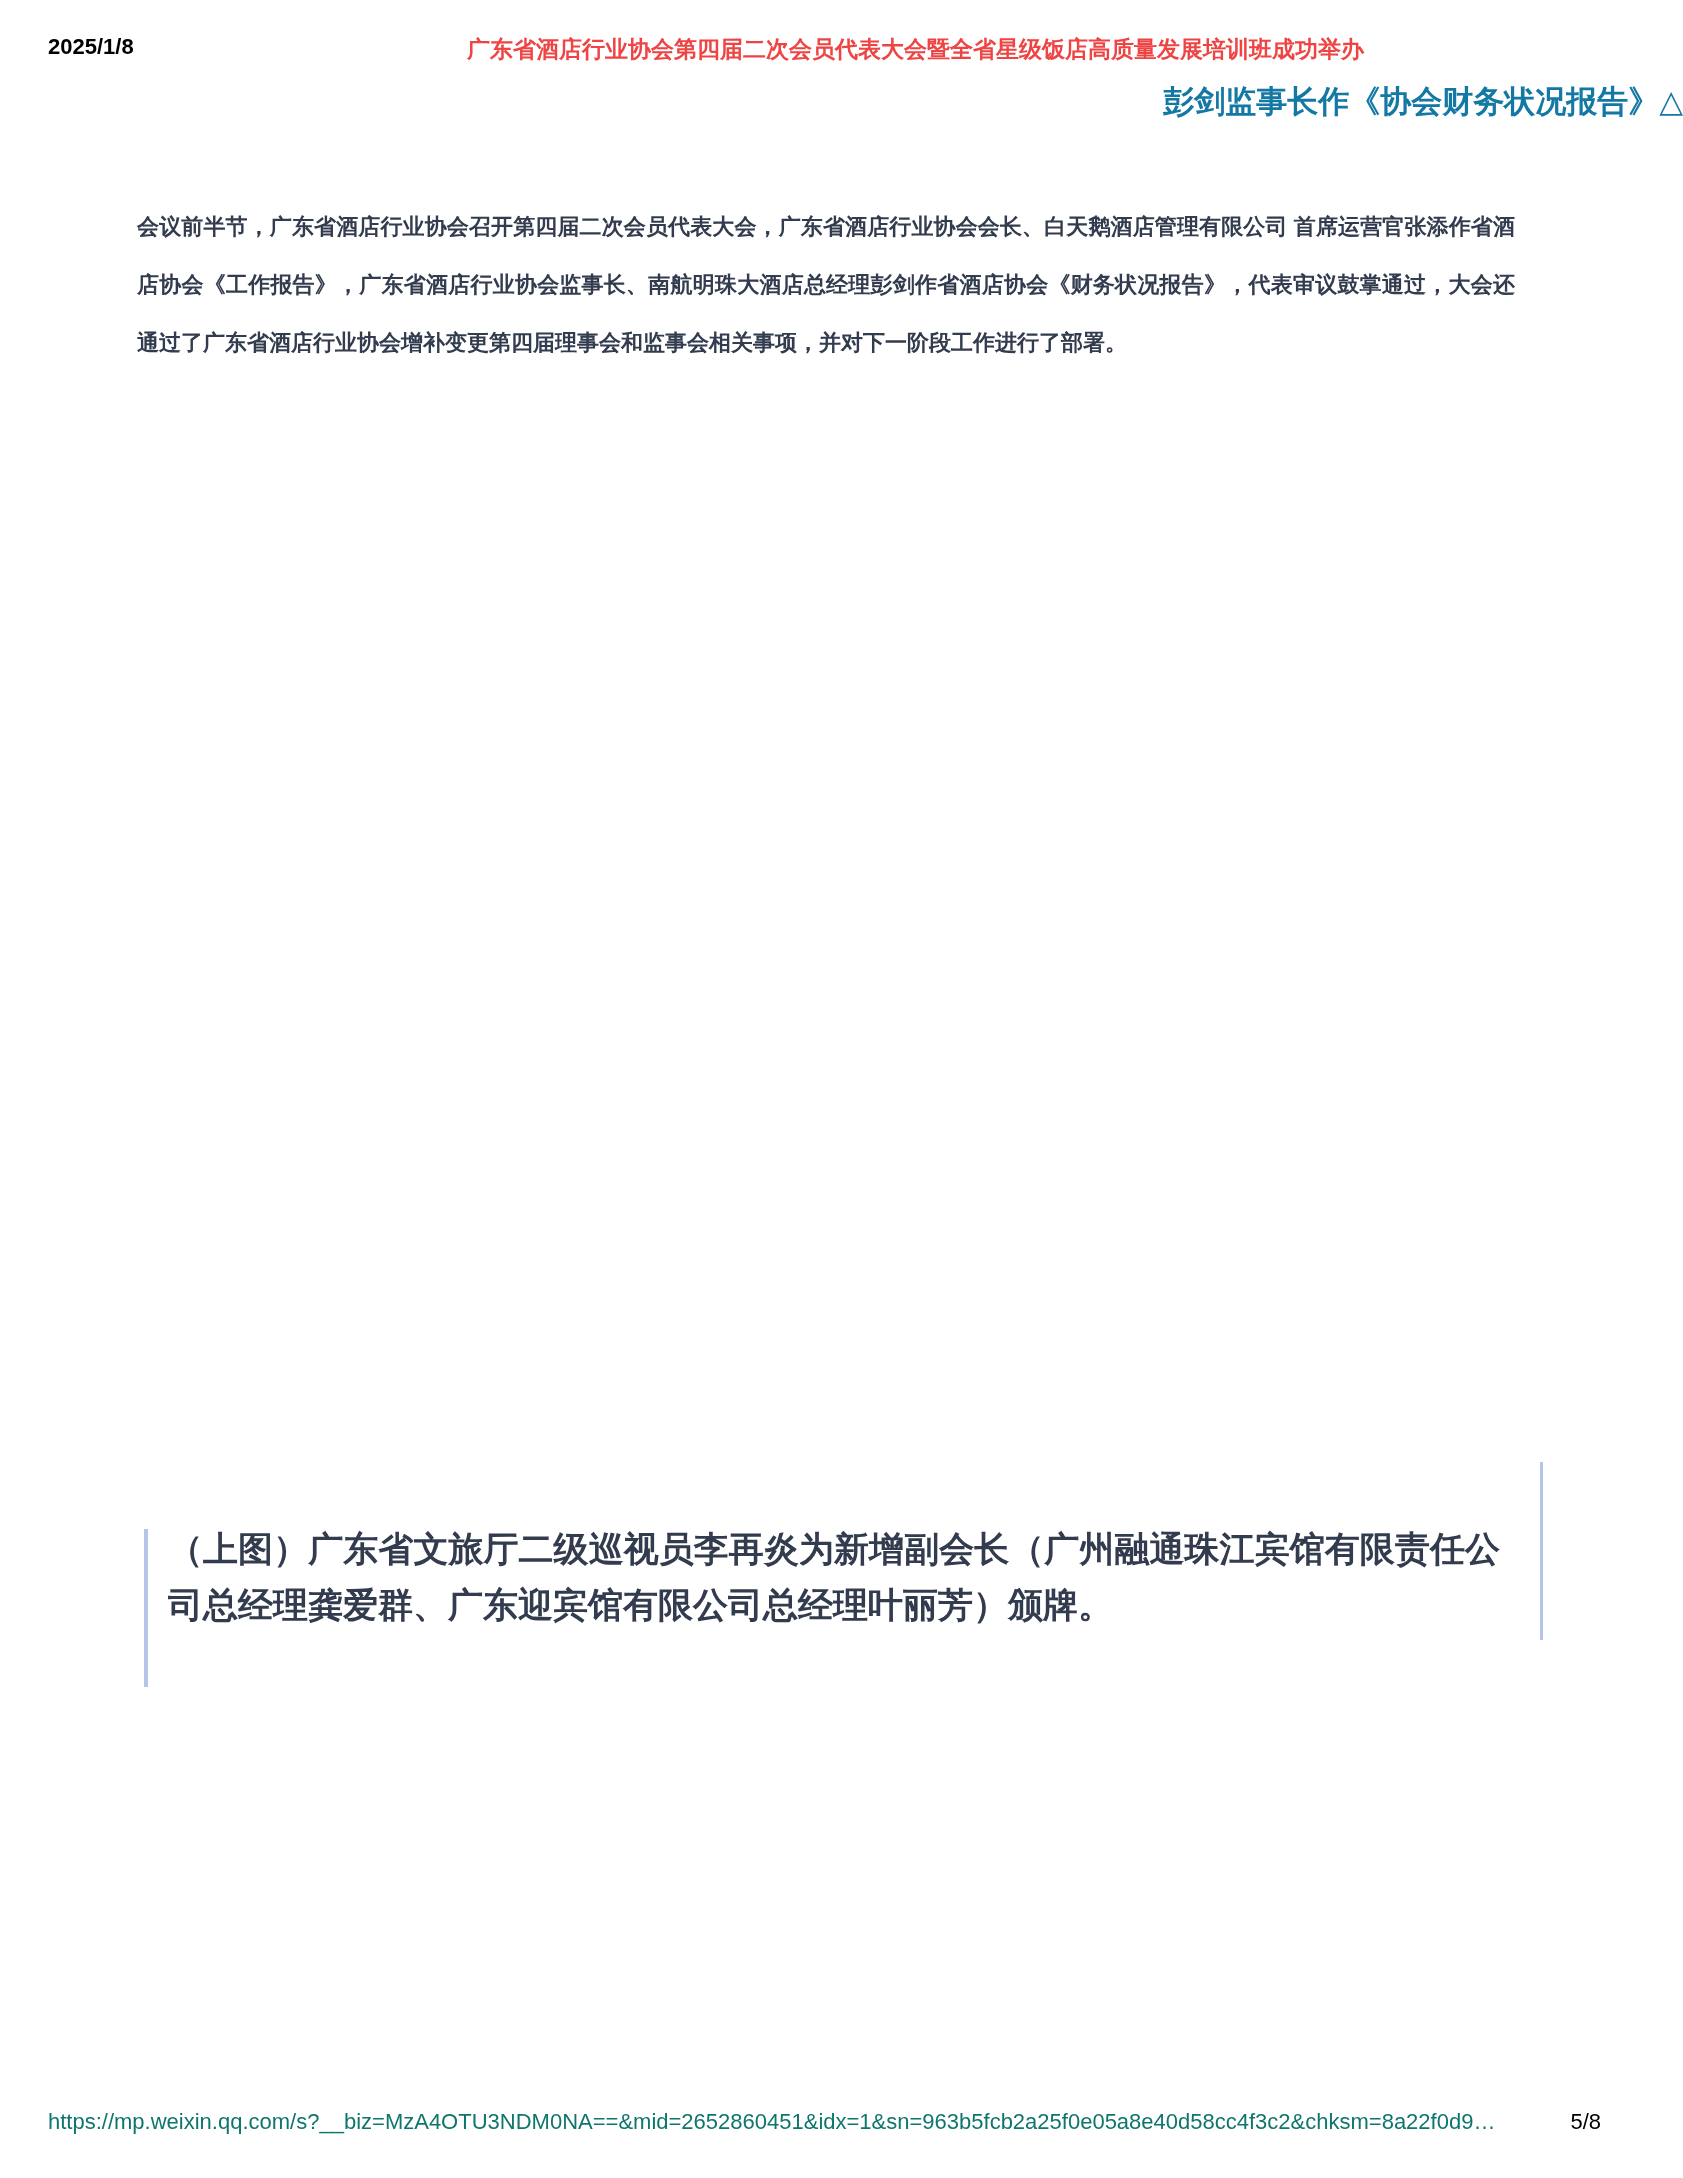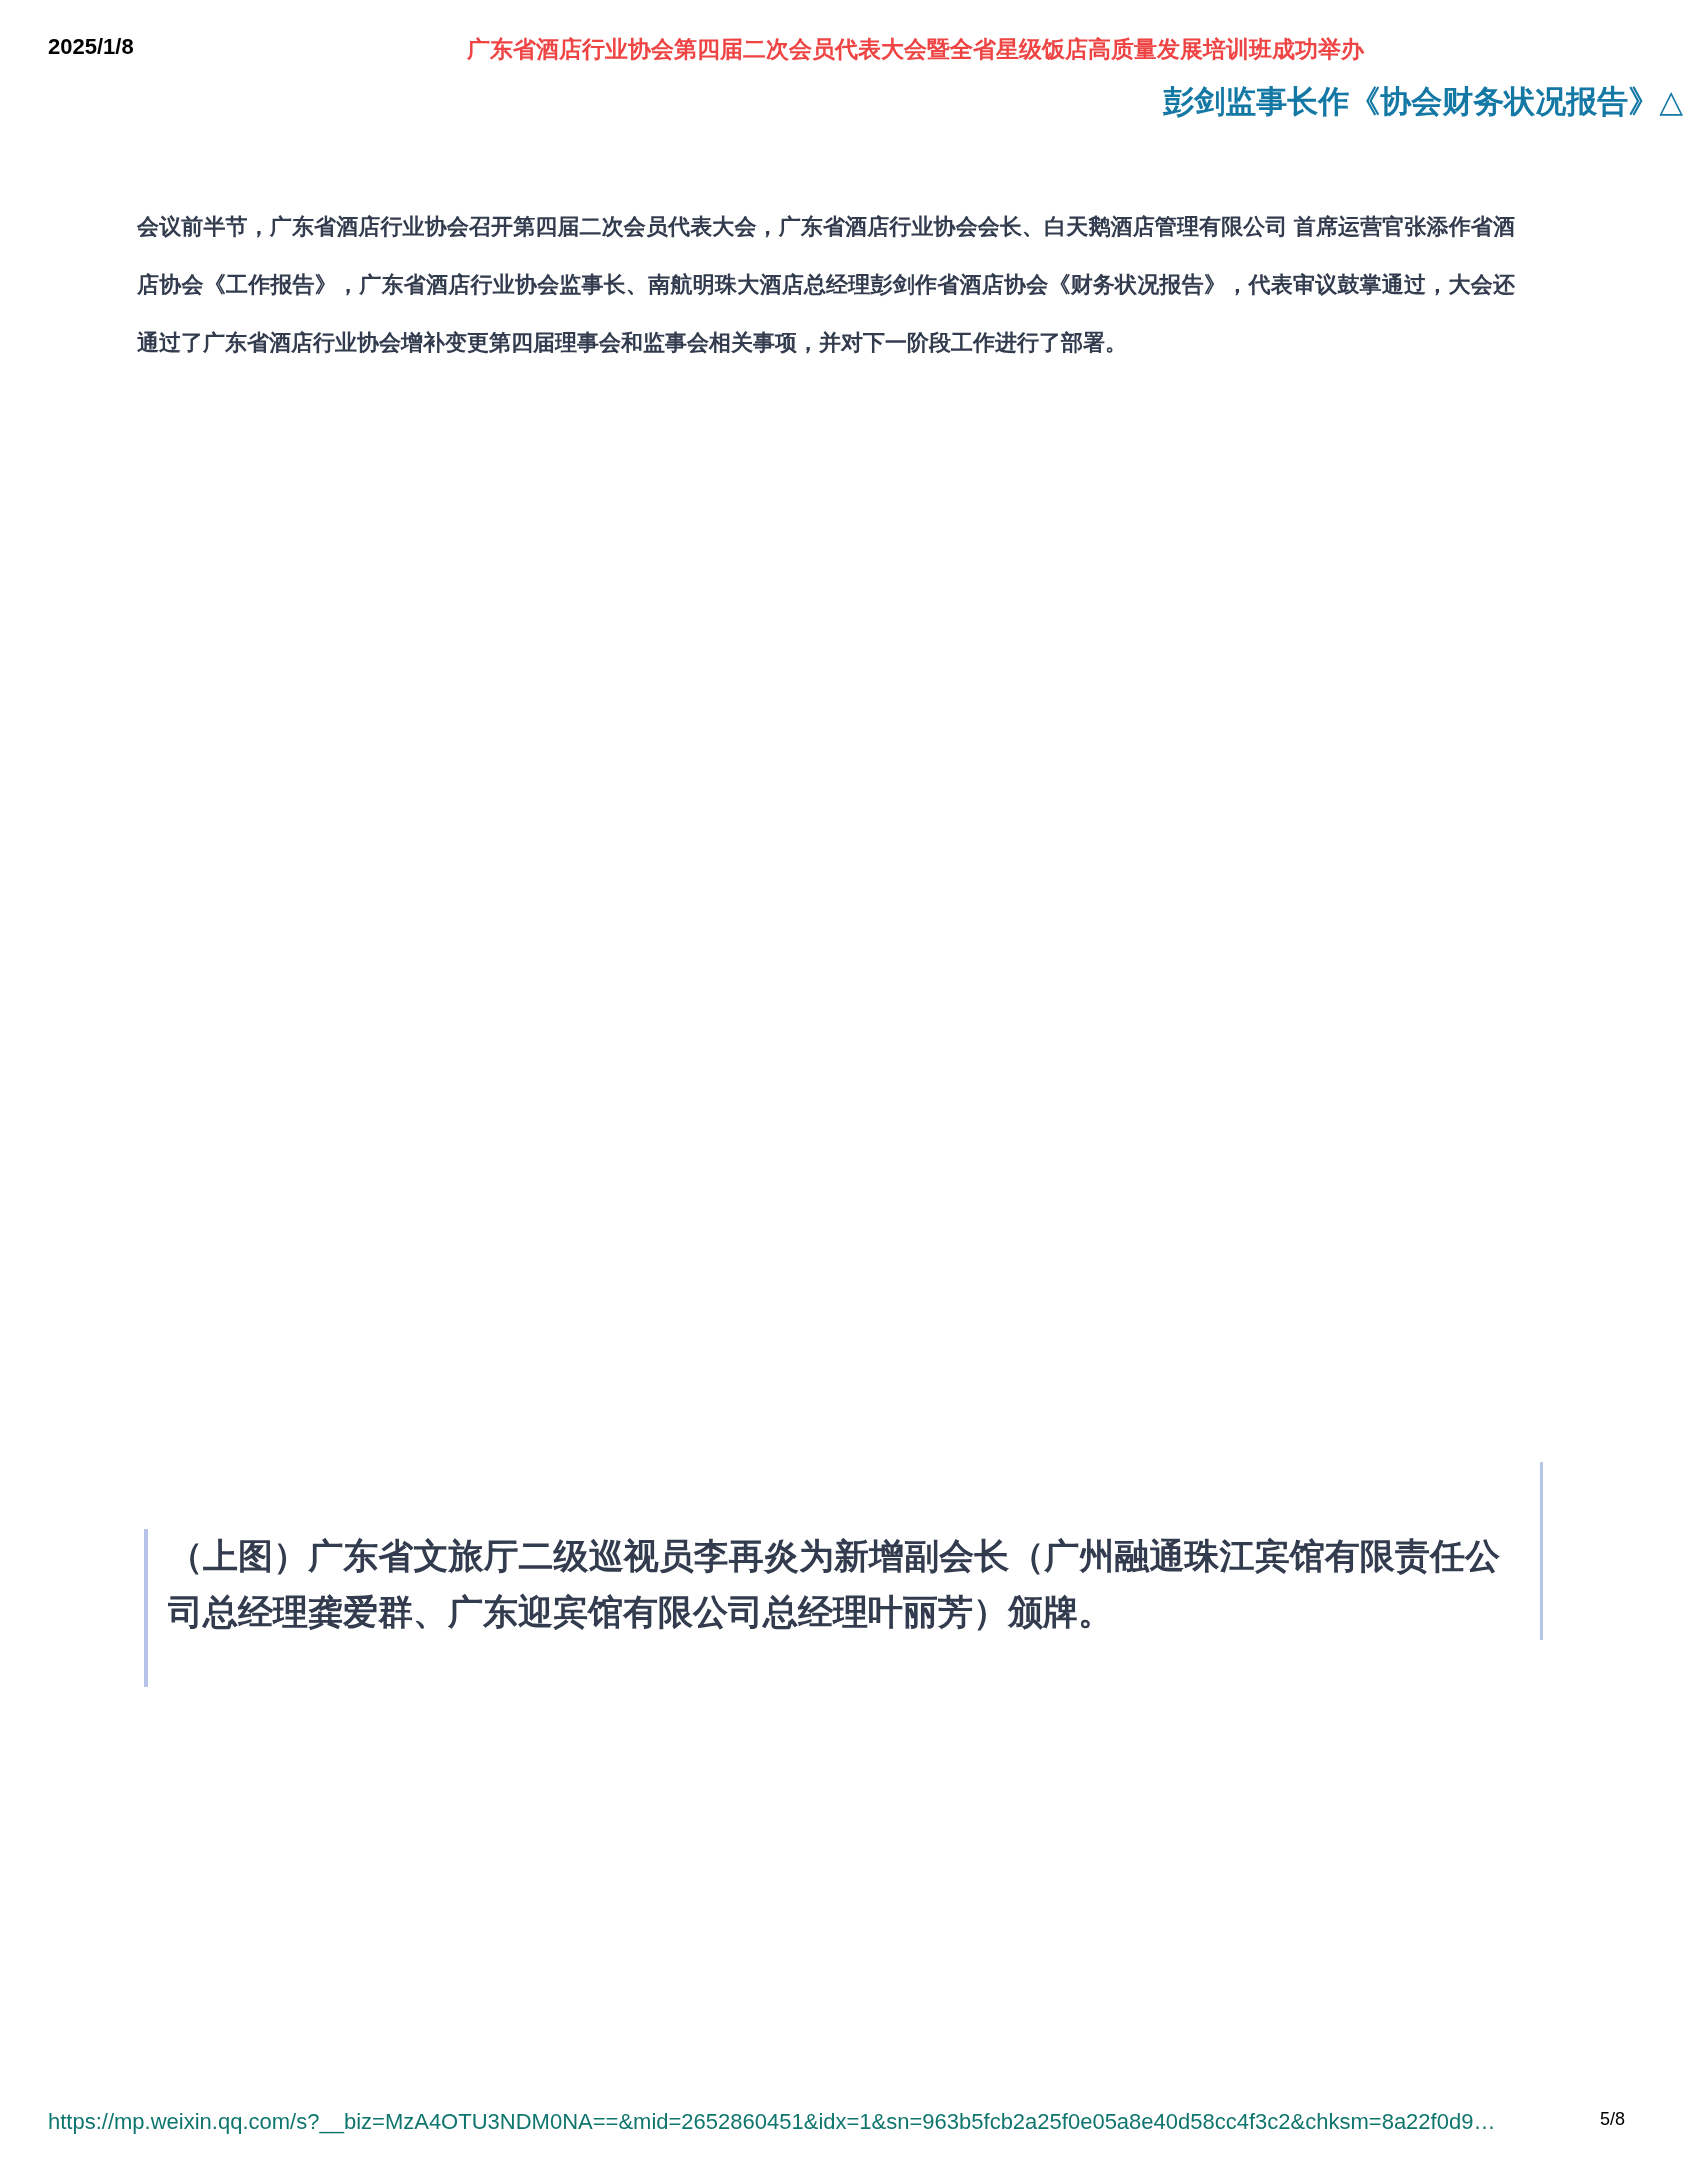--- a/index.html
+++ b/index.html
@@ -69,44 +69,43 @@
   .photo-caption {
     position: absolute;
     left: 168px;
     top: 1521px;
     width: 1332px;
     font-size: 35px;
     font-weight: 700;
     line-height: 56px;
     color: var(--body-text);
     text-align: justify;
-    margin-top: 7px;
   }
   .right-divider {
     position: absolute;
     left: 1540px;
     top: 1462px;
     width: 3px;
     height: 178px;
     background: var(--divider-blue);
   }
   .print-url {
     position: absolute;
     left: 48px;
     top: 2109px;
     font-size: 22px;
     font-weight: 400;
     color: #0f766e;
     white-space: nowrap;
   }
   .print-page-number {
     position: absolute;
-    right: 58px;
+    right: 82px;
     top: 2109px;
-    font-size: 18px;
+    font-size: 22px;
     font-weight: 400;
     color: #000;
   }
 </style>
 </head>
 <body>
 
 <div class="print-date">2025/1/8</div>
 
 <div class="print-title">广东省酒店行业协会第四届二次会员代表大会暨全省星级饭店高质量发展培训班成功举办</div>

